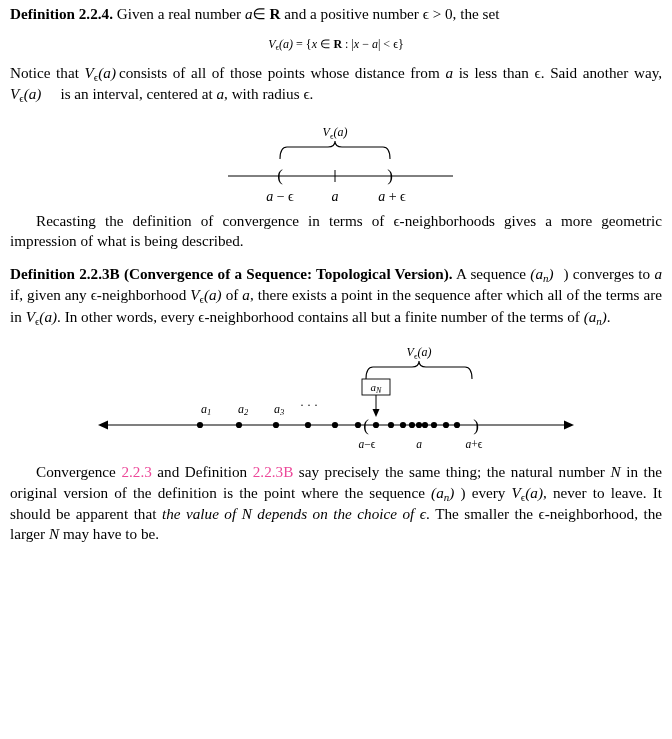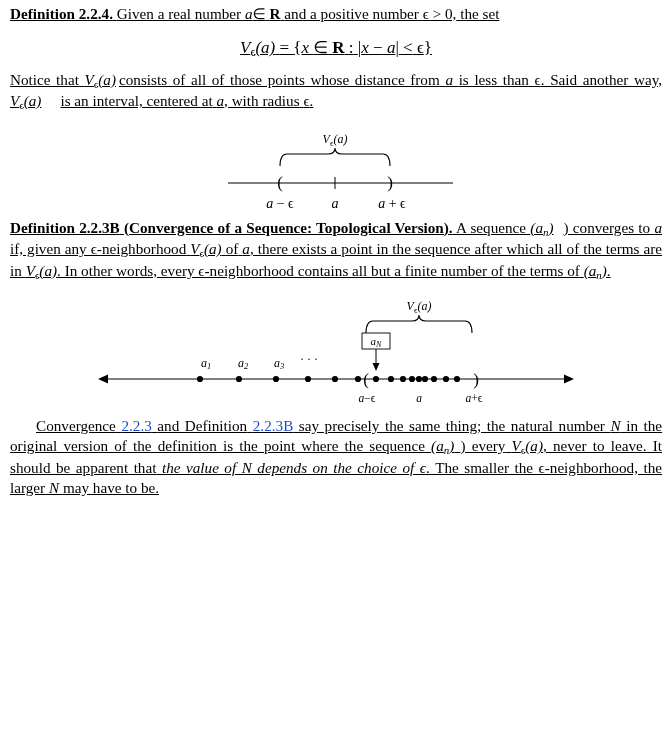--- a/index.html
+++ b/index.html
@@ -14,21 +14,20 @@
     color: #000000;
     font-size: 15.2px;
     line-height: 1.32;
     position: relative;
     overflow: hidden;
   }
   .page {
     padding: 4px 10px 0 10px;
     box-sizing: border-box;
     width: 672px;
-    text-decoration: underline;
   }
   p {
     margin: 0 0 0 0;
     text-align: justify;
     text-justify: inter-word;
   }
   .para {
     margin-bottom: 13px;
   }
   .indent {
@@ -52,24 +51,24 @@
     font-style: normal;
   }
   .sub {
     font-size: 0.72em;
     vertical-align: -0.28em;
     font-style: italic;
   }
   .displaymath {
     text-align: center;
     margin: 7px 0 9px 0;
-    font-size: 17px;
+    font-size: 12px;
   }
   .link {
-    color: #1d4ed8;
+    color: #ec4899;
   }
   .figure1 {
     margin: 6px 0 10px 0;
     position: relative;
     height: 82px;
   }
   .figure2 {
     margin: 8px 0 6px 0;
     position: relative;
     height: 115px;
@@ -122,20 +121,21 @@
       <line x1="218" y1="57" x2="443" y2="57" stroke="#000" stroke-width="1"></line>
       <text x="270" y="62" text-anchor="middle" font-size="17" class="up">(</text>
       <text x="380" y="62" text-anchor="middle" font-size="17" class="up">)</text>
       <line x1="325" y1="51" x2="325" y2="63" stroke="#000" stroke-width="1"></line>
       <text x="270" y="82" text-anchor="middle" font-size="14">a <tspan font-style="normal">−</tspan> <tspan font-style="normal">ϵ</tspan></text>
       <text x="325" y="82" text-anchor="middle" font-size="14">a</text>
       <text x="382" y="82" text-anchor="middle" font-size="14">a <tspan font-style="normal">+</tspan> <tspan font-style="normal">ϵ</tspan></text>
     </svg>
   </div>
 
+  <p class="para indent">Recasting the definition of convergence in terms of ϵ-neighborhoods gives a more geometric impression of what is being described.</p>
 
   <p class="para">
     <span class="bold">Definition 2.2.3B</span>
     <span class="bold">(Convergence of a Sequence: Topological Version).</span>
     <span>A sequence</span>
     <span class="math">(a<tspan></tspan><span class="sub">n</span>)</span><span style="margin-left:10px">) converges to</span>
     <span class="math">a</span>
     <span>if, given any ϵ-neighborhood</span>
     <span class="math">V<span class="sub" style="font-style:normal">ϵ</span>(a)</span>
     <span>of</span>

